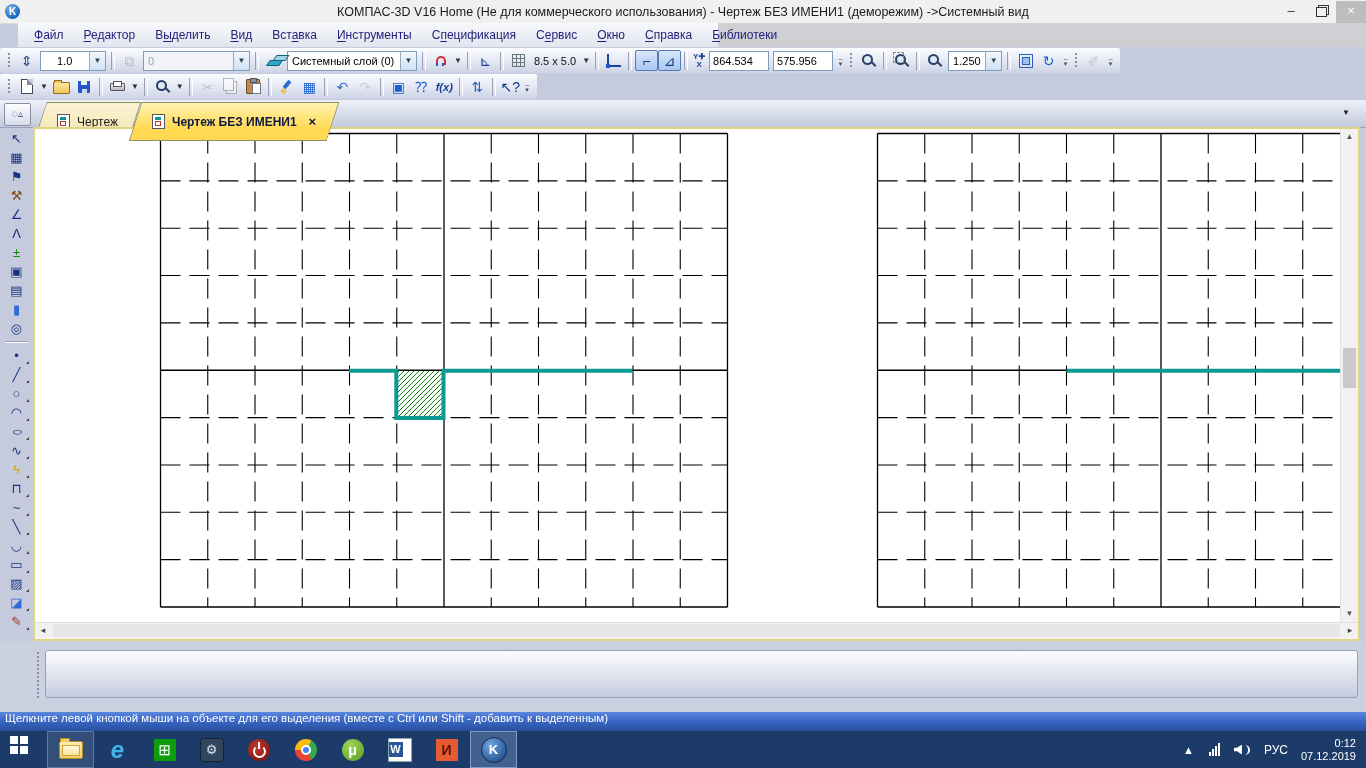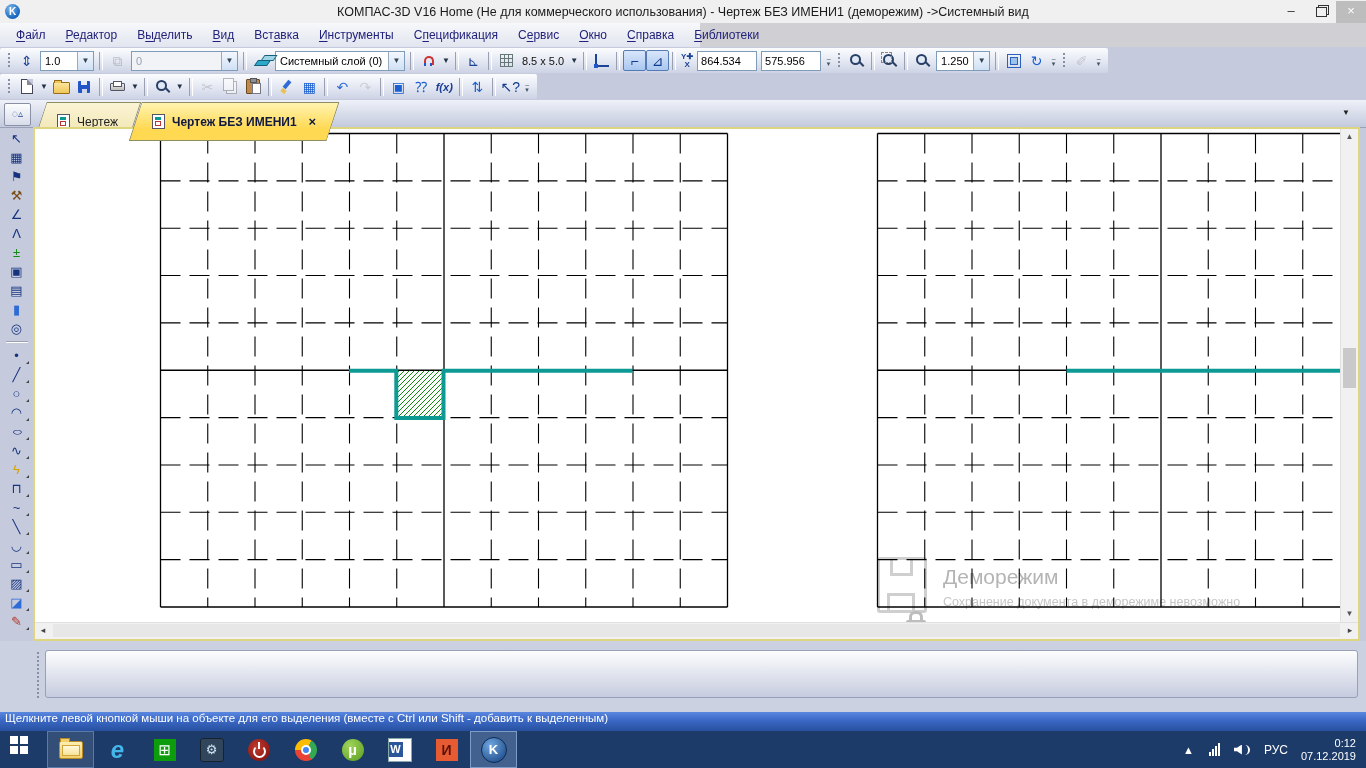--- a/index.html
+++ b/index.html
@@ -13,21 +13,21 @@
   .klogo{width:15px;height:15px;border-radius:50%;margin-left:5px;
     background:radial-gradient(circle at 35% 30%,#7cb6ea,#1565c0 70%);
     color:#fff;font-weight:bold;font-size:10px;line-height:15px;text-align:center;z-index:2;}
   #winbtns{margin-left:auto;display:flex;z-index:2;}
   .winbtn{width:30px;height:22px;text-align:center;line-height:20px;font-size:13px;color:#333;}
   .winbtn.close{background:#bdbdbd;color:#fff;}
   .winbtn .rest{display:inline-block;width:9px;height:8px;border:1px solid #333;position:relative;top:2px;background:#f0f0f0;box-shadow:2px -2px 0 -1px #f0f0f0,2px -2px 0 0 #333;}
 
   
   .bar{position:absolute;left:0;right:0;}
-  #menubar{top:23px;height:24px;background:#d0d0d4;}
+  #menubar{top:23px;height:24px;background:#d0d0d4;margin-left:18px;}
   #menubar .band{background:linear-gradient(#f7f8fb,#e2e5ef);height:100%;display:flex;align-items:center;width:700px;}
   .menuitem{padding:0 10px;font-size:12px;color:#22227a;white-space:nowrap;}
   .menuitem u{text-underline-offset:2px;}
   #toolbar1{top:47px;height:26px;background:#c5cadd;}
   #toolbar2{top:73px;height:27px;background:#c5cadd;}
   .tband{height:25px;margin-top:1px;display:inline-flex;align-items:center;padding:0 4px;
     background:linear-gradient(#fbfcfe,#e3e7f2 55%,#cdd3e5);border-radius:2px;}
   .tgrip{width:5px;height:17px;margin:0 3px;background-image:radial-gradient(circle,#8a90a4 1px,transparent 1.2px);background-size:4px 4px;}
   .tsep{width:2px;height:18px;margin:0 3px;border-left:1px solid #9aa0b2;border-right:1px solid #fff;}
   .tbtn{width:23px;height:21px;border:1px solid transparent;display:flex;align-items:center;justify-content:center;background:transparent;padding:0;position:relative;}
@@ -209,21 +209,21 @@
           <span class="menuitem"><u>Б</u>иблиотеки</span>
         </span>
       </div>
   </div>
 
   <div id="toolbar1" class="bar"><div class="tband" id="tb1">
         <div class="tgrip"></div>
         <button class="tbtn">
           <span class="glyph" style="color: rgb(27, 67, 150);">⇕</span>
         </button>
-        <div class="combo" style="width: 52px;">
+        <div class="combo" style="width: 52px; padding-left: 12px;">
           <span class="cval">1.0</span>
           <span class="cbtn">▼</span>
         </div>
         <div class="tsep"></div>
         <button class="tbtn dis">
           <span class="glyph" style="color: rgb(138, 148, 168);">⧉</span>
         </button>
         <div class="combo dis" style="width: 105px;">
           <span class="cval">0</span>
           <span class="cbtn">▼</span>
@@ -490,29 +490,20 @@
         </button>
         <button class="lbtn">
           <span class="glyph" style="color: rgb(179, 56, 42);">✎</span>
           <span class="fly"></span>
         </button>
       </div>
 
     <div id="canvasbox">
       <div id="canvasrow">
         <div id="drawarea">
-          <div id="watermark">
-            <div class="demo-floppy">
-                <div class="demo-lock"></div>
-              </div>
-            <div id="wm-text">
-              <div id="wm-title">Деморежим</div>
-              <div id="wm-sub">Сохранение документа в деморежиме невозможно</div>
-            </div>
-          </div>
           <svg id="draw-svg" width="1306" height="494" viewBox="35 129 1306 494">
               <line x1="160.5" y1="133.5" x2="160.5" y2="607" stroke="#000000" stroke-width="1.3"></line>
               <line x1="207.75" y1="133.5" x2="207.75" y2="607" stroke="#000000" stroke-width="1.1" stroke-dasharray="20 9"></line>
               <line x1="255" y1="133.5" x2="255" y2="607" stroke="#000000" stroke-width="1.1" stroke-dasharray="20 9"></line>
               <line x1="302.25" y1="133.5" x2="302.25" y2="607" stroke="#000000" stroke-width="1.1" stroke-dasharray="20 9"></line>
               <line x1="349.5" y1="133.5" x2="349.5" y2="607" stroke="#000000" stroke-width="1.1" stroke-dasharray="20 9"></line>
               <line x1="396.75" y1="133.5" x2="396.75" y2="607" stroke="#000000" stroke-width="1.1" stroke-dasharray="20 9"></line>
               <line x1="444" y1="133.5" x2="444" y2="607" stroke="#000000" stroke-width="1.3"></line>
               <line x1="491.25" y1="133.5" x2="491.25" y2="607" stroke="#000000" stroke-width="1.1" stroke-dasharray="20 9"></line>
               <line x1="538.5" y1="133.5" x2="538.5" y2="607" stroke="#000000" stroke-width="1.1" stroke-dasharray="20 9"></line>

